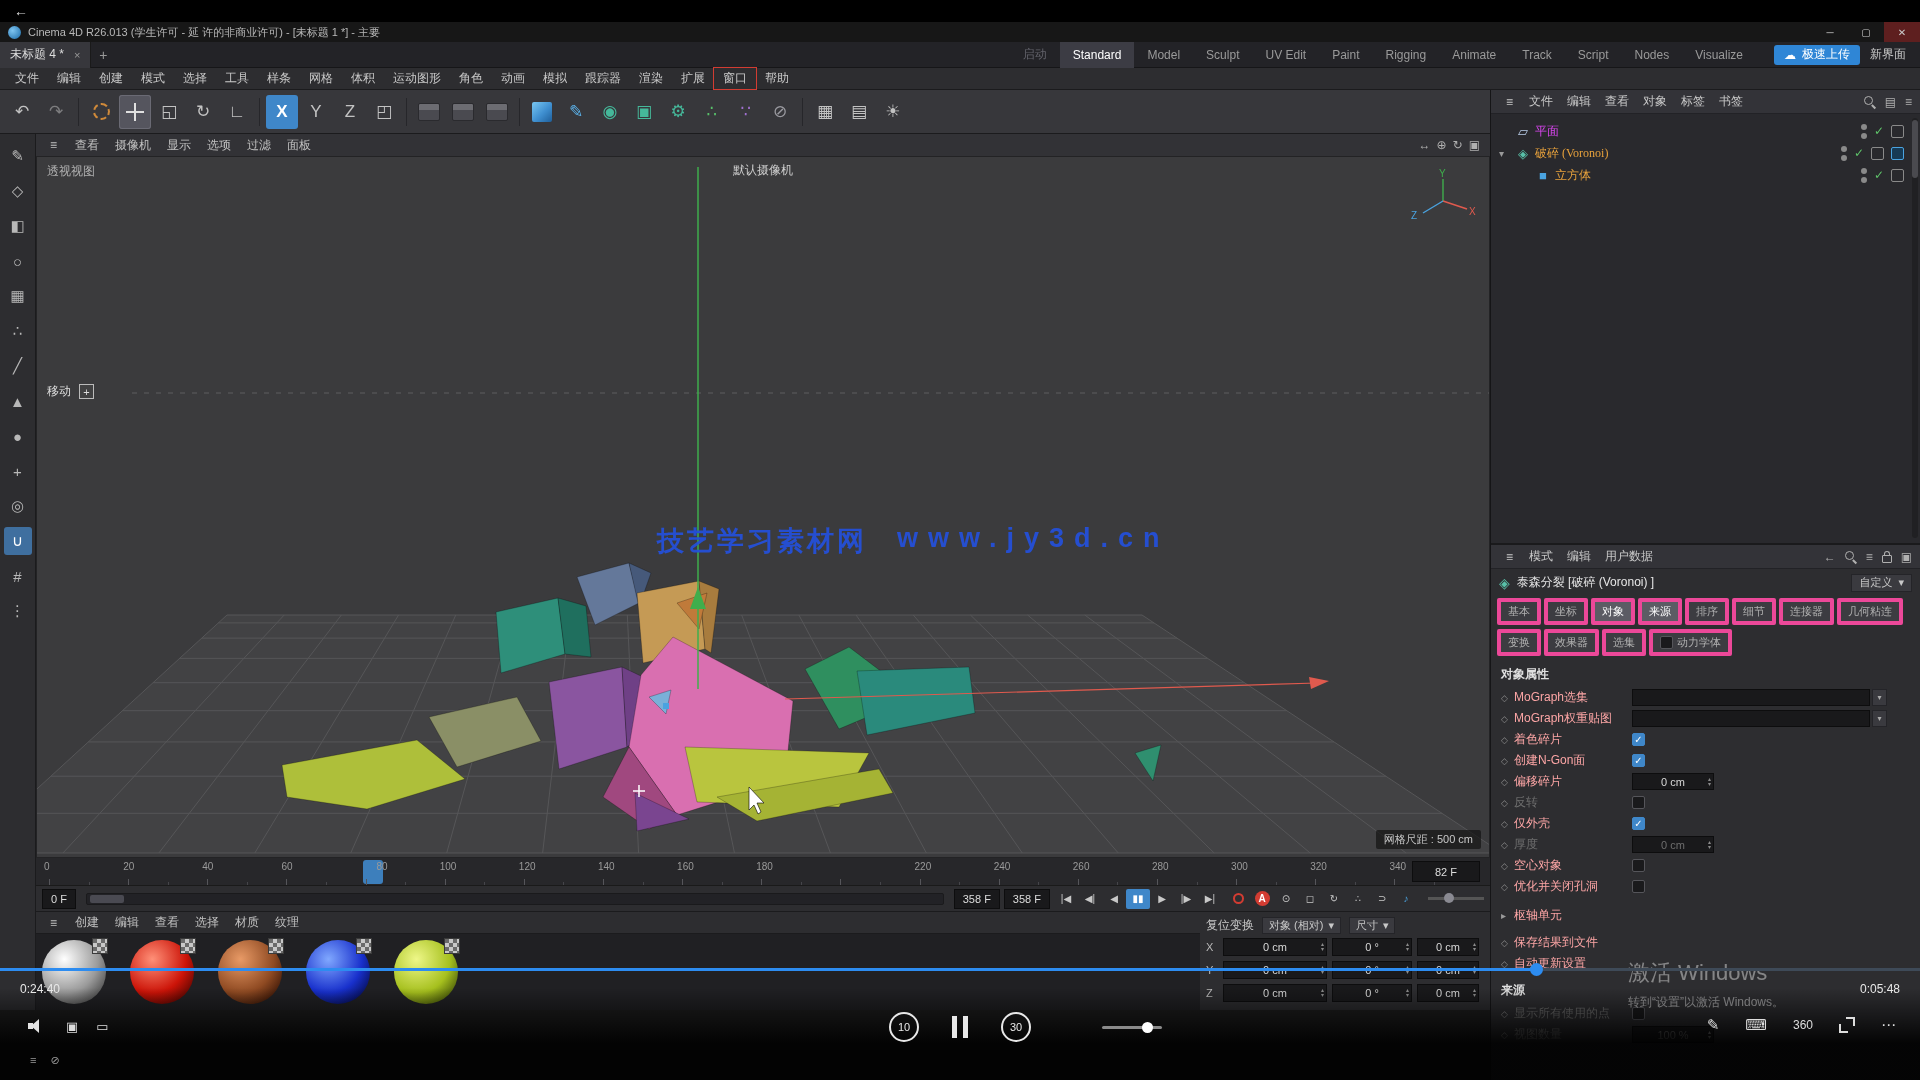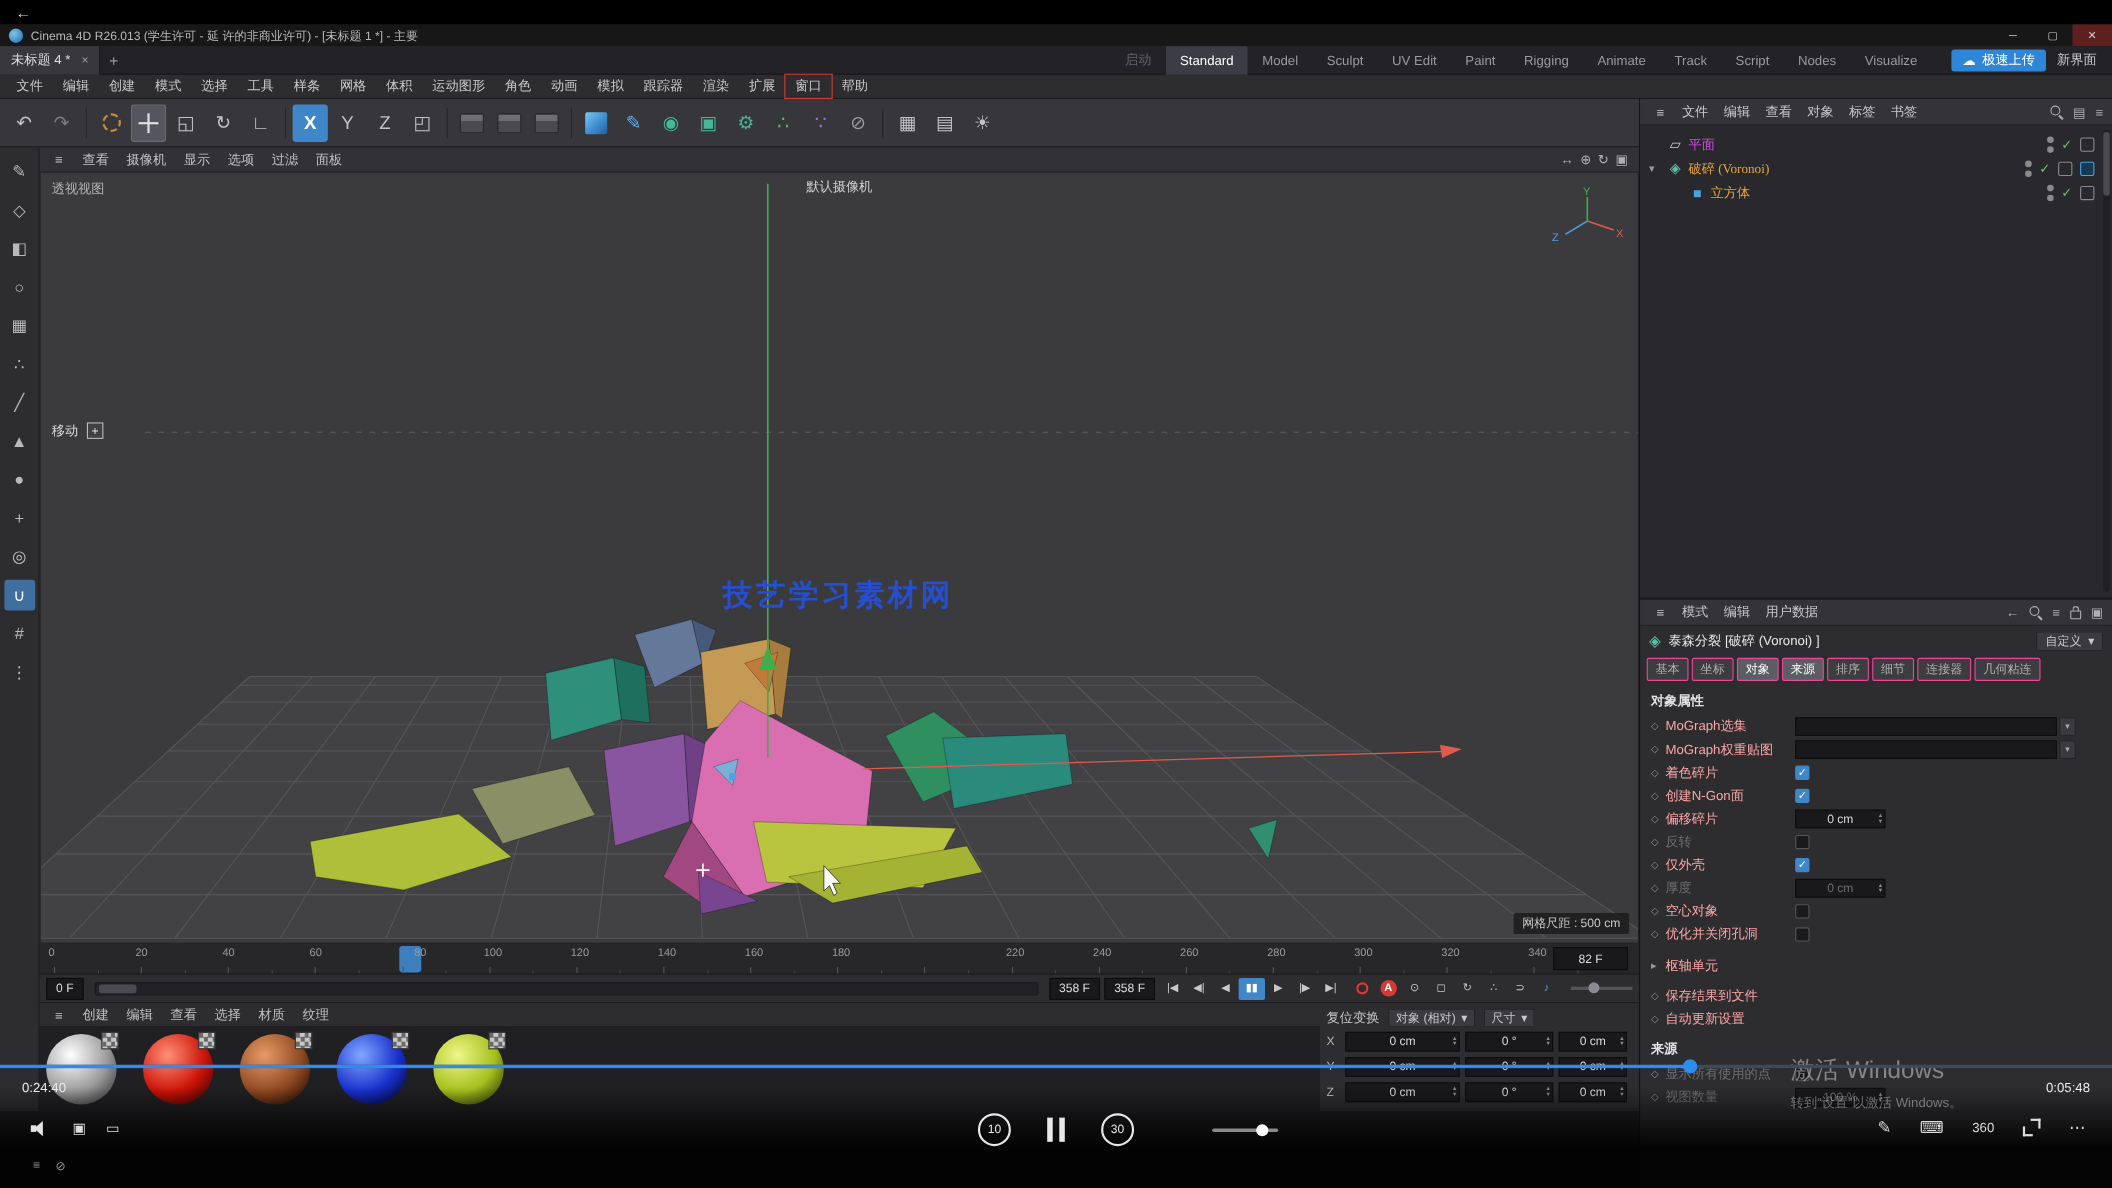--- a/index.html
+++ b/index.html
@@ -109,21 +109,21 @@
 .omcheck{color:#5fc46a;font-size:12px}
 .tagbox{width:13px;height:13px;border:1px solid #8a8a8a;border-radius:2px}
 .tagbox.blue{border-color:#4aa3e0;background:#163a55}
 #omscroll{position:absolute;right:2px;top:4px;width:6px;height:420px;background:#202023;border-radius:3px}
 #omthumb{position:absolute;left:0;top:2px;width:6px;height:58px;background:#4a4a4f;border-radius:3px}
 #amtitle{display:flex;align-items:center;gap:7px;height:27px;padding:0 8px}
 #amtitle .ticon{color:#58c0a8;font-size:14px}
 #amtitle .ttext{color:#e6e6e6;white-space:nowrap}
 #preset{margin-left:auto;background:#3a3a3f;border:1px solid #242428;height:18px;display:flex;align-items:center;gap:6px;padding:0 7px;font-size:11px;color:#c8c8c8}
 .tabrow{display:flex;gap:3px;padding:2px 6px}
-.tab{background:#3c3c41;border:1px solid #ec4899;color:#b0b0b0;padding:2px 7px;font-size:11px;border-radius:2px;white-space:nowrap;display:flex;align-items:center;gap:4px}
+.tab{background:#3c3c41;border:4px solid #ec4899;color:#b0b0b0;padding:2px 7px;font-size:11px;border-radius:2px;white-space:nowrap;display:flex;align-items:center;gap:4px}
 .tab.active{background:#5c5c64;color:#fff}
 #amsection,#amsource{font-weight:bold;color:#e0e0e0;padding:8px 0 4px 10px}
 .arow{display:flex;align-items:center;height:21px;padding-left:10px;font-size:12px}
 .arow .dia{color:#8a8a8a;font-size:9px;width:13px}
 .arow .albl{width:118px;color:#fca5a5;white-space:nowrap}
 .arow.dis .albl{color:#6e6e6e}
 .grpar{color:#9a9a9a;width:13px;font-size:10px}
 .cb{width:13px;height:13px;border:1px solid #55555a;background:#1a1a1c;border-radius:2px;display:flex;align-items:center;justify-content:center;font-size:10px;color:#fff}
 .cb.on{background:#3f87c9;border-color:#3f87c9}
 .valbox{width:82px;height:17px;background:#19191b;border:1px solid #0d0d0e;color:#d8d8d8;font-size:11px;display:flex;align-items:center;justify-content:center;position:relative}
@@ -380,20 +380,21 @@
     <div id="vplabel">透视视图</div>
     <div id="camlabel">
         <span>默认摄像机</span>
       </div>
     <div id="movechip">
       <span>移动</span>
       <span class="plusbox">+</span>
     </div>
     <div id="watermark">
       <span class="wm1">技艺学习素材网</span>
+      <span class="wm2">www.jy3d.cn</span>
     </div>
     <div id="gridlabel">网格尺距 : 500 cm</div>
     <svg id="axisgizmo" width="70" height="62">
         <line x1="34" y1="34" x2="34" y2="12" stroke="#3fae4c" stroke-width="1.4"></line>
         <text x="30" y="10" fill="#3fae4c" font-size="10">Y</text>
         <line x1="34" y1="34" x2="58" y2="42" stroke="#e05a4e" stroke-width="1.4"></line>
         <text x="60" y="48" fill="#e05a4e" font-size="10">X</text>
         <line x1="34" y1="34" x2="14" y2="46" stroke="#4aa3e0" stroke-width="1.4"></line>
         <text x="2" y="52" fill="#4aa3e0" font-size="10">Z</text>
       </svg>
@@ -671,20 +672,29 @@
     <div id="am-tabs1" class="tabrow">
         <div class="tab">基本</div>
         <div class="tab">坐标</div>
         <div class="tab active">对象</div>
         <div class="tab active">来源</div>
         <div class="tab">排序</div>
         <div class="tab">细节</div>
         <div class="tab">连接器</div>
         <div class="tab">几何粘连</div>
       </div>
+    <div id="am-tabs2" class="tabrow">
+        <div class="tab">变换</div>
+        <div class="tab">效果器</div>
+        <div class="tab">选集</div>
+        <div class="tab">
+          <span class="cb"></span>
+          <span>动力学体</span>
+        </div>
+      </div>
     <div id="amsection">对象属性</div>
     <div id="am-rows">
         <div class="arow">
           <span class="dia">◇</span>
           <span class="albl">MoGraph选集</span>
           <span class="longfield"></span>
           <span class="fieldbtn">▾</span>
         </div>
         <div class="arow">
           <span class="dia">◇</span>

